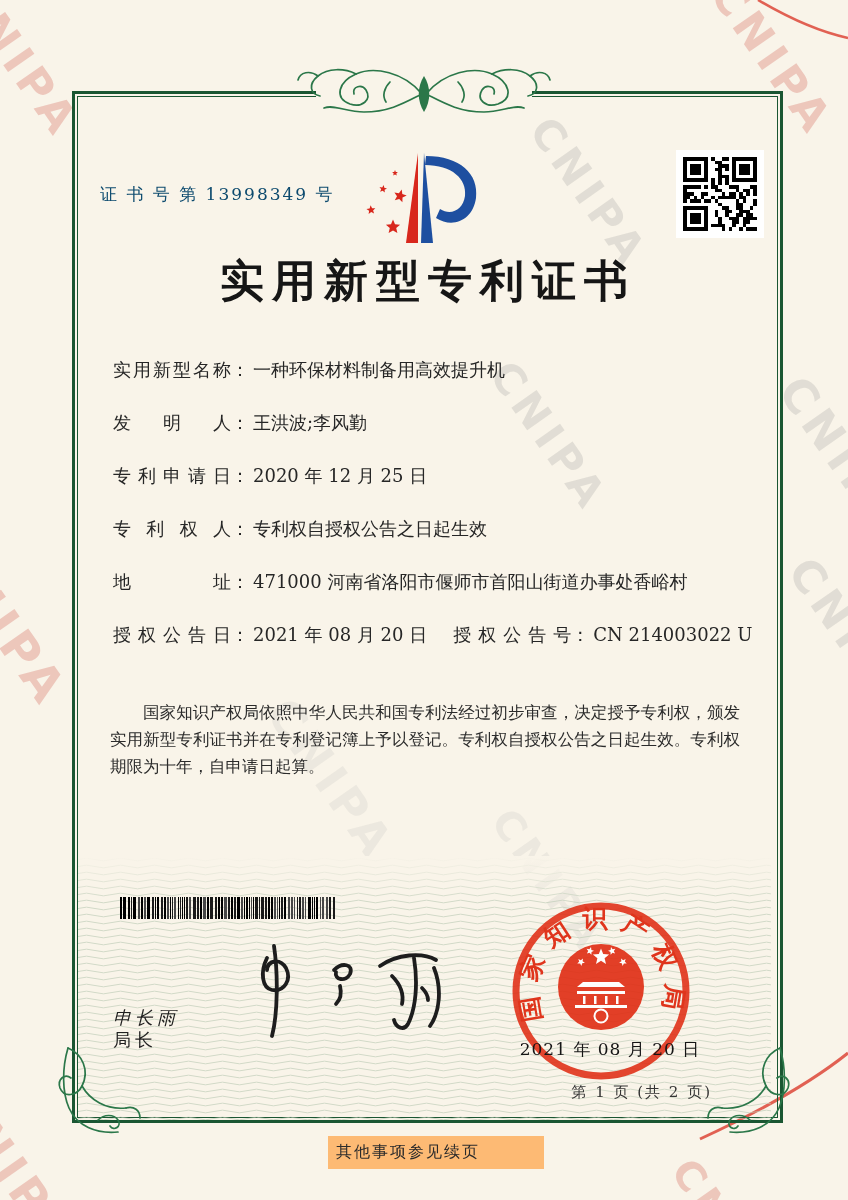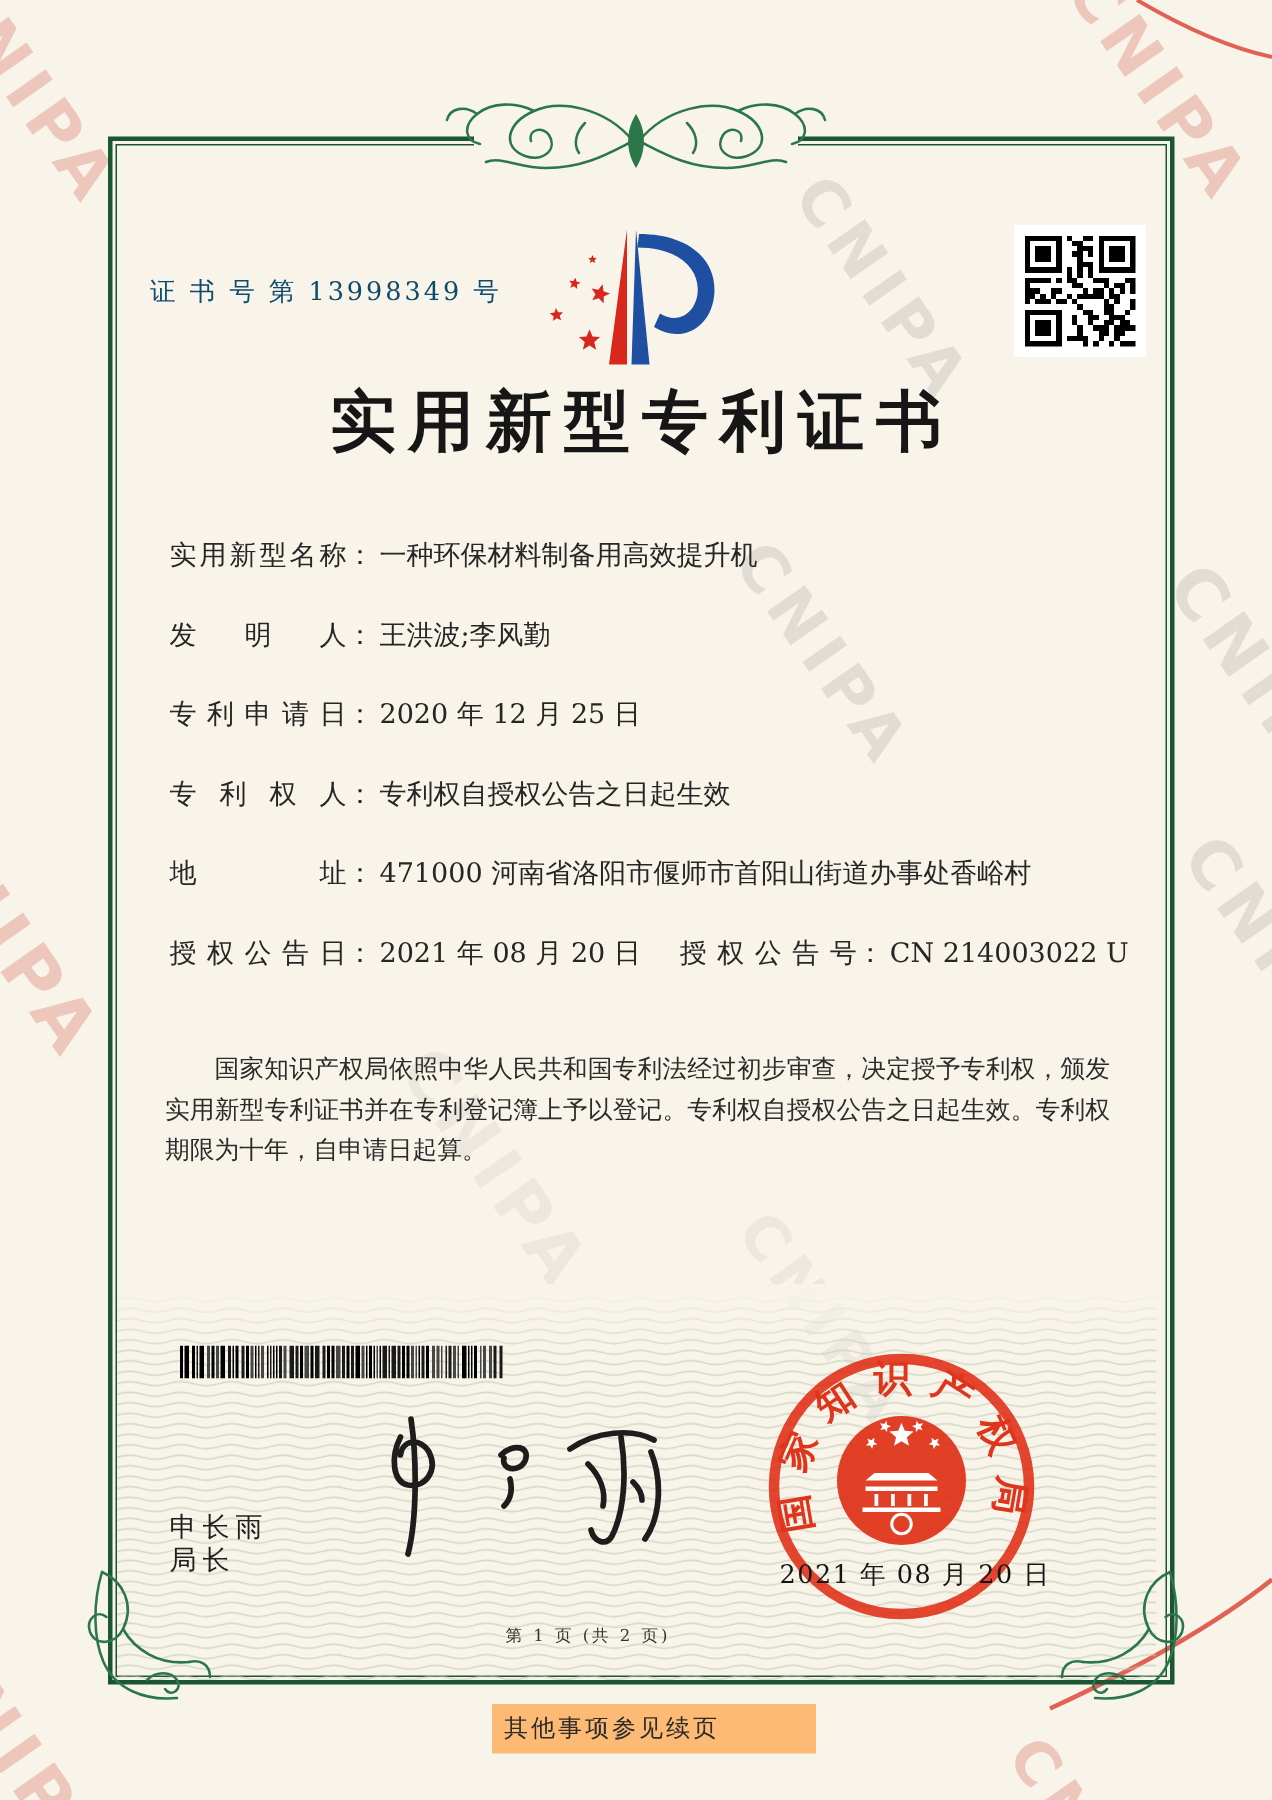--- a/index.html
+++ b/index.html
@@ -36,29 +36,29 @@
   .grant{display:flex;}
   .grant .pair2{margin-left:26px;}
   
   .paras{position:absolute;left:110px;top:699px;width:630px;font-size:16.5px;
          line-height:27px;color:#2b2b2b;text-align:justify;}
   .paras p{margin:0;text-indent:2em;}
   
   .barcode{position:absolute;left:120px;top:897px;}
   
   .director{position:absolute;left:113px;font-size:18px;letter-spacing:4px;color:#1f1f1f;}
-  .d1{top:1028px;} .d2{top:1006px;}
+  .d1{top:1028px;} .d2{top:1006px;font-style:italic;}
   .sig{position:absolute;left:222px;top:928px;}
   
   .seal{position:absolute;left:505px;top:895px;opacity:.95;}
   .seal-date{position:absolute;left:515px;top:1038px;width:190px;text-align:center;
              font-size:17px;color:#151515;letter-spacing:1px;}
   
-  .page-info{position:absolute;left:72px;top:1083px;width:640px;text-align:center;
-             font-size:11px;letter-spacing:2px;color:#333;}
+  .page-info{position:absolute;left:72px;top:1083px;width:640px;text-align:right;
+             font-size:15px;letter-spacing:2px;color:#333;}
   .note-box{position:absolute;left:328px;top:1136px;width:200px;padding:6px 8px;
             background:#fdba74;text-align:left;font-size:16px;letter-spacing:2px;color:#2b2b2b;}
   .waves{position:absolute;left:78px;top:856px;pointer-events:none;}
   .orn-top{position:absolute;left:294px;top:60px;}
   .fl-bl{position:absolute;left:52px;top:1042px;}
   .fl-br{position:absolute;left:706px;top:1042px;}
   .red-arc{position:absolute;pointer-events:none;}
 </style>
 </head>
 <body>

